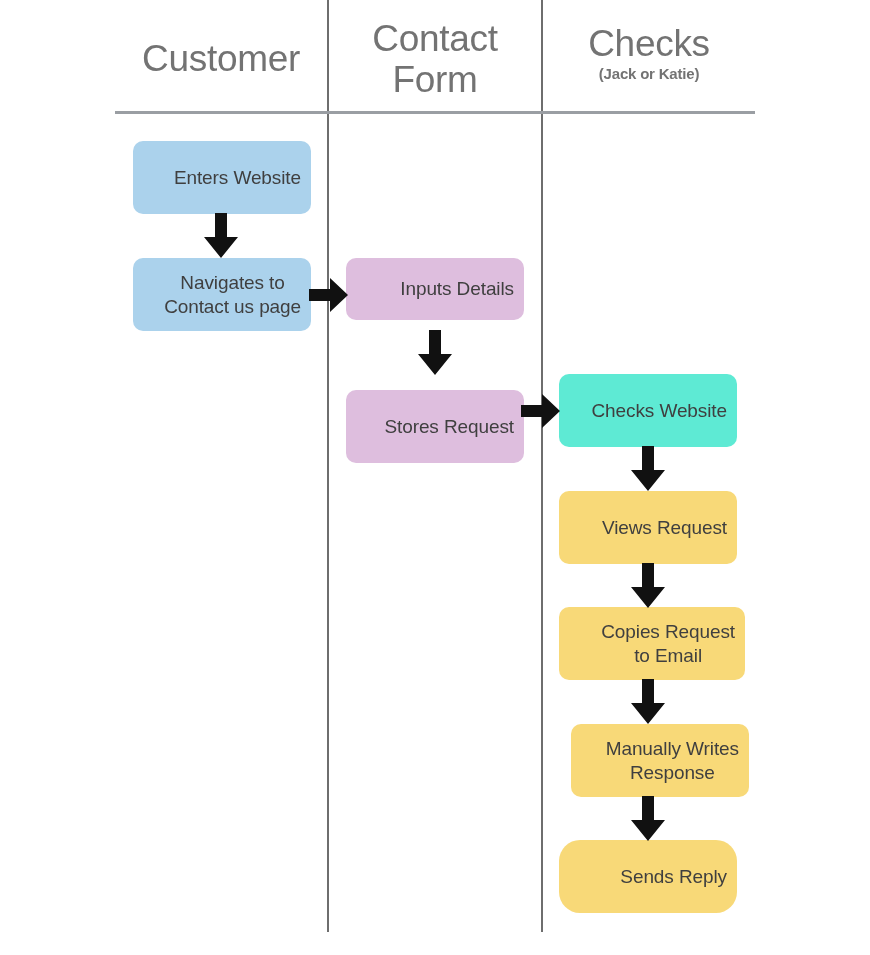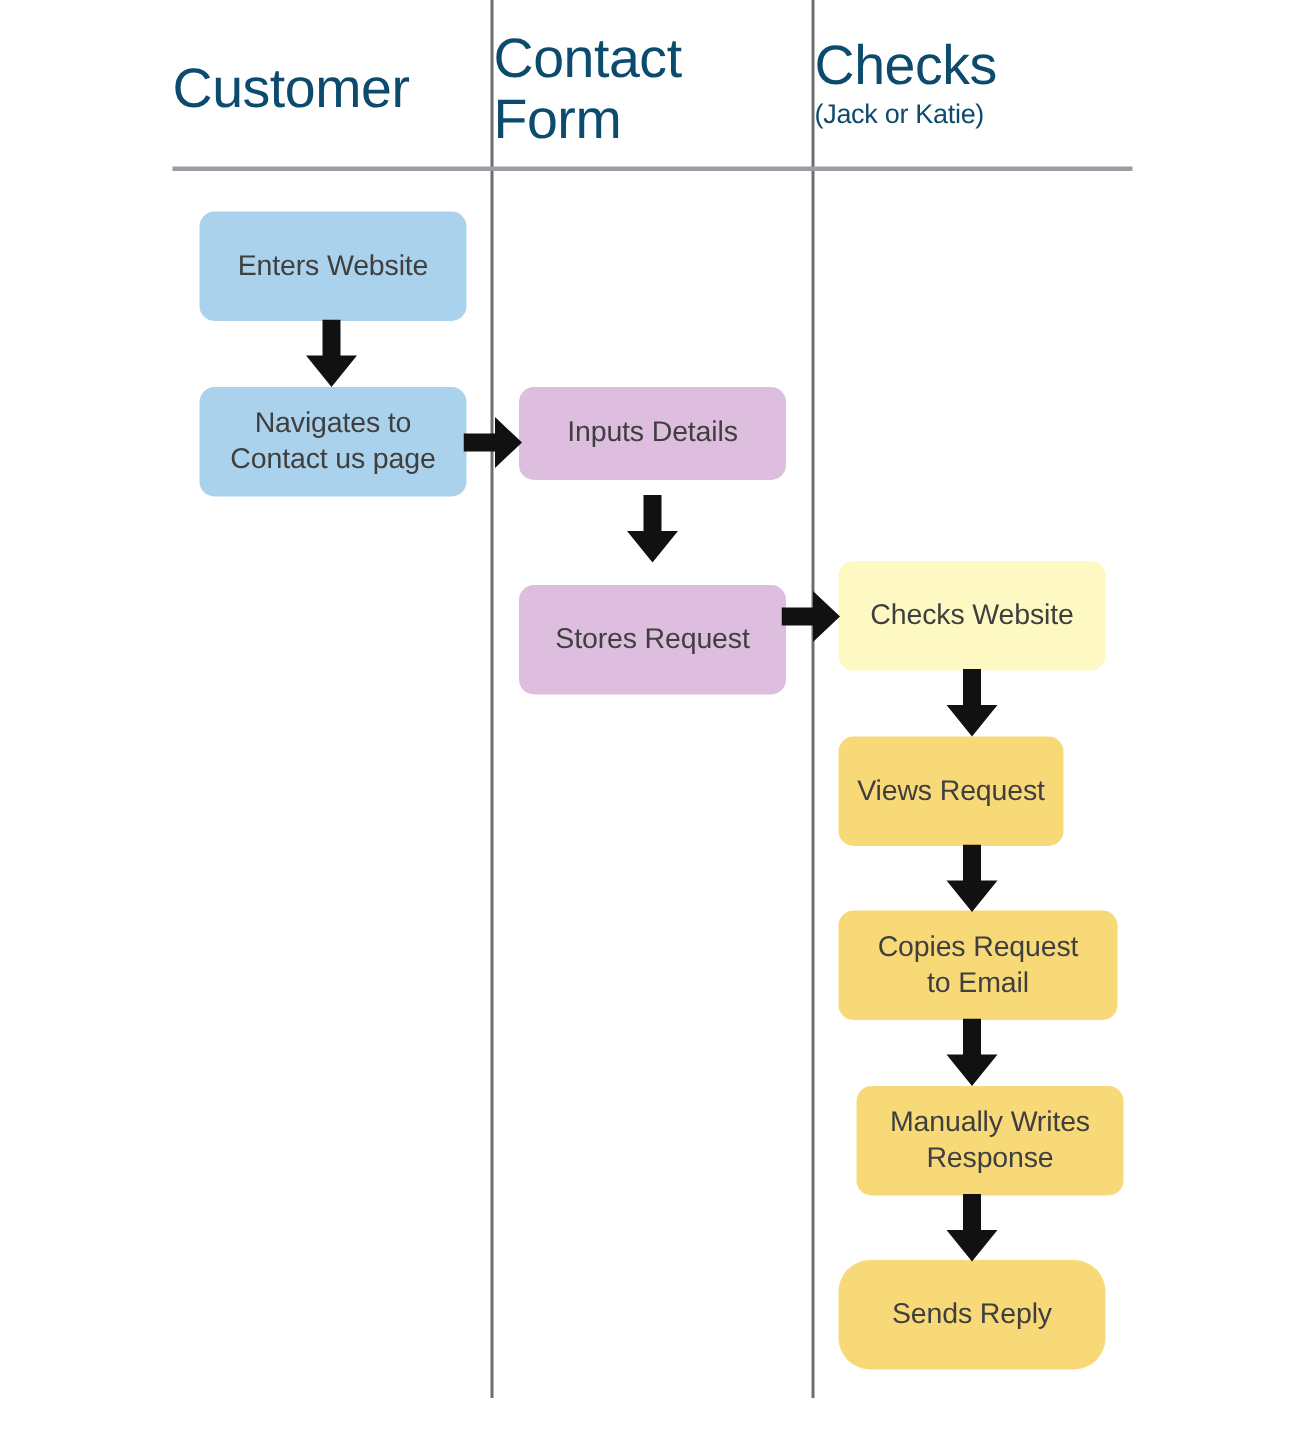--- a/index.html
+++ b/index.html
@@ -27,45 +27,45 @@
   }
   .lane-divider-horizontal {
     position: absolute;
     height: 3px;
     background: #9a9ea3;
   }
 
   
   .lane-header {
     position: absolute;
-    text-align: left;
-    color: #0c4a6e;
+    text-align: center;
+    color: #737373;
     line-height: 1.12;
   }
   .lane-header .lane-title {
     display: block;
     font-size: 37px;
     font-weight: 400;
     letter-spacing: -0.3px;
   }
   .lane-header .lane-subtitle {
     display: block;
-    font-size: 18px;
-    font-weight: 400;
+    font-size: 15px;
+    font-weight: 700;
     margin-top: 2px;
     letter-spacing: -0.2px;
   }
 
   
   .node {
     position: absolute;
     border-radius: 10px;
     display: flex;
     align-items: center;
-    justify-content: center;
+    justify-content: flex-end;
     box-sizing: border-box;
     padding: 4px 10px;
   }
   .node-label {
     font-size: 19px;
     color: #3f3f3f;
     text-align: center;
     line-height: 1.25;
     white-space: pre-line;
     letter-spacing: -0.1px;
@@ -112,25 +112,25 @@
   </div>
 
   <div class="node" style="left:346px; top:258px; width:178px; height:62px; background:#debede;">
     <span class="node-label">Inputs Details</span>
   </div>
 
   <div class="node" style="left:346px; top:390px; width:178px; height:73px; background:#debede;">
     <span class="node-label">Stores Request</span>
   </div>
 
-  <div class="node" style="left:559px; top:374px; width:178px; height:73px; background:#fef9c3;">
+  <div class="node" style="left:559px; top:374px; width:178px; height:73px; background:#5eead4;">
     <span class="node-label">Checks Website</span>
   </div>
 
-  <div class="node" style="left:559px; top:491px; width:150px; height:73px; background:#f8d978;">
+  <div class="node" style="left:559px; top:491px; width:178px; height:73px; background:#f8d978;">
     <span class="node-label">Views Request</span>
   </div>
 
   <div class="node" style="left:559px; top:607px; width:186px; height:73px; background:#f8d978;">
     <span class="node-label">Copies Request
 to Email</span>
   </div>
 
   <div class="node" style="left:559px; top:724px; width:178px; height:73px; background:#f8d978;margin-left:12px;">
     <span class="node-label">Manually Writes

